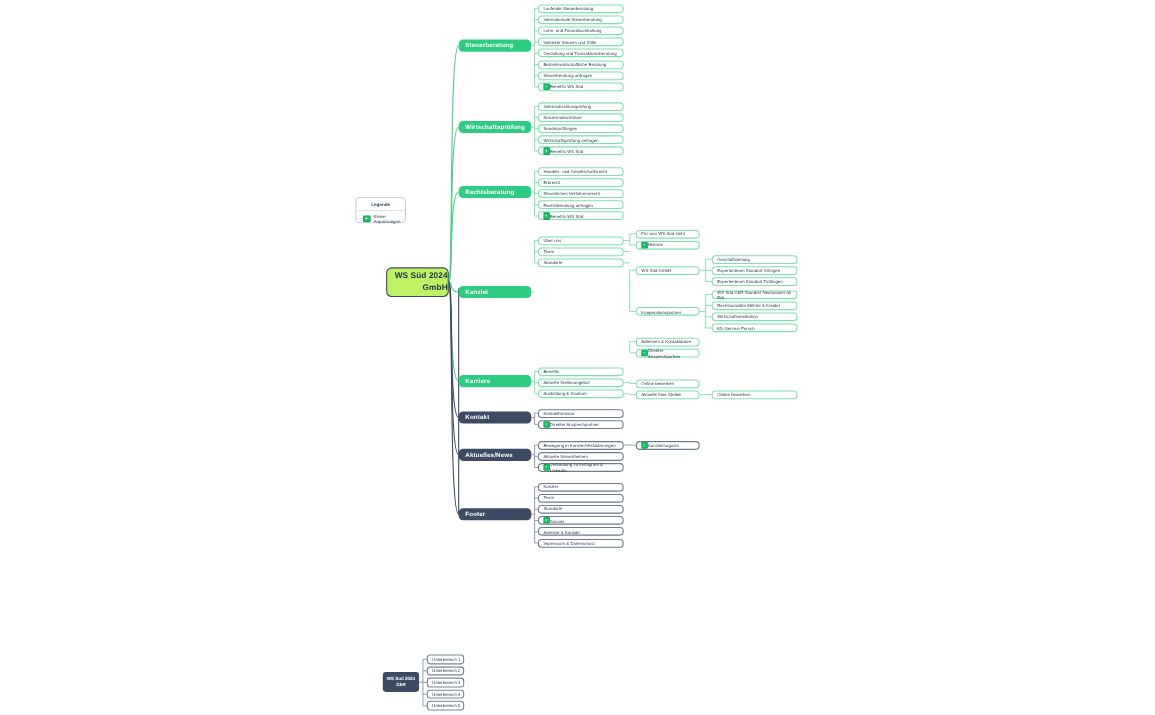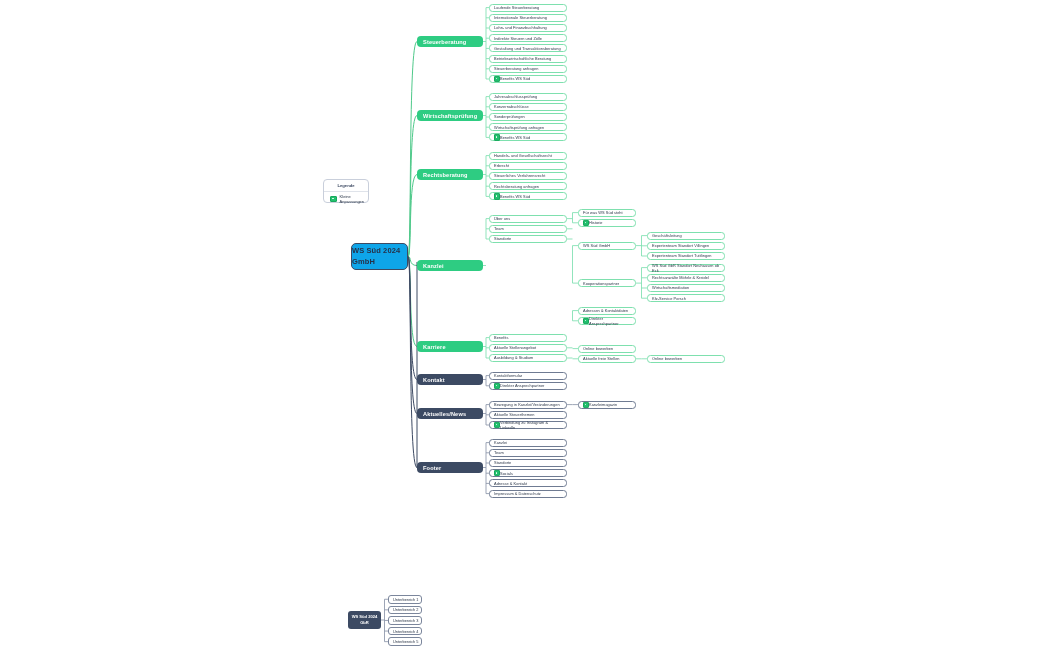--- a/index.html
+++ b/index.html
@@ -10,22 +10,22 @@
     -webkit-font-smoothing:antialiased;
   }
   #canvas{position:absolute;inset:0;}
   svg.links{position:absolute;left:0;top:0;width:1050px;height:650px;pointer-events:none;}
 
   .node{position:absolute;box-sizing:border-box;display:flex;align-items:center;}
   .node .txt{display:block;width:100%;}
 
   
   .root{
-    border:1.3px solid #3d4a63;border-radius:5px;background:#0ea5e9;
-    color:#26324a;font-size:7.5px;font-weight:bold;text-align:left;
+    border:1.3px solid #3d4a63;border-radius:5px;background:#bef264;
+    color:#26324a;font-size:7.5px;font-weight:bold;text-align:right;
     justify-content:center;line-height:1.45;letter-spacing:.1px;
   }
 
   
   .branch{
     border-radius:4px;color:#ffffff;font-size:5.6px;font-weight:bold;
     padding:0 6px;letter-spacing:.15px;
   }
   .branch.green{background:#2ecc82;}
   .branch.navy{background:#3c4a63;}

